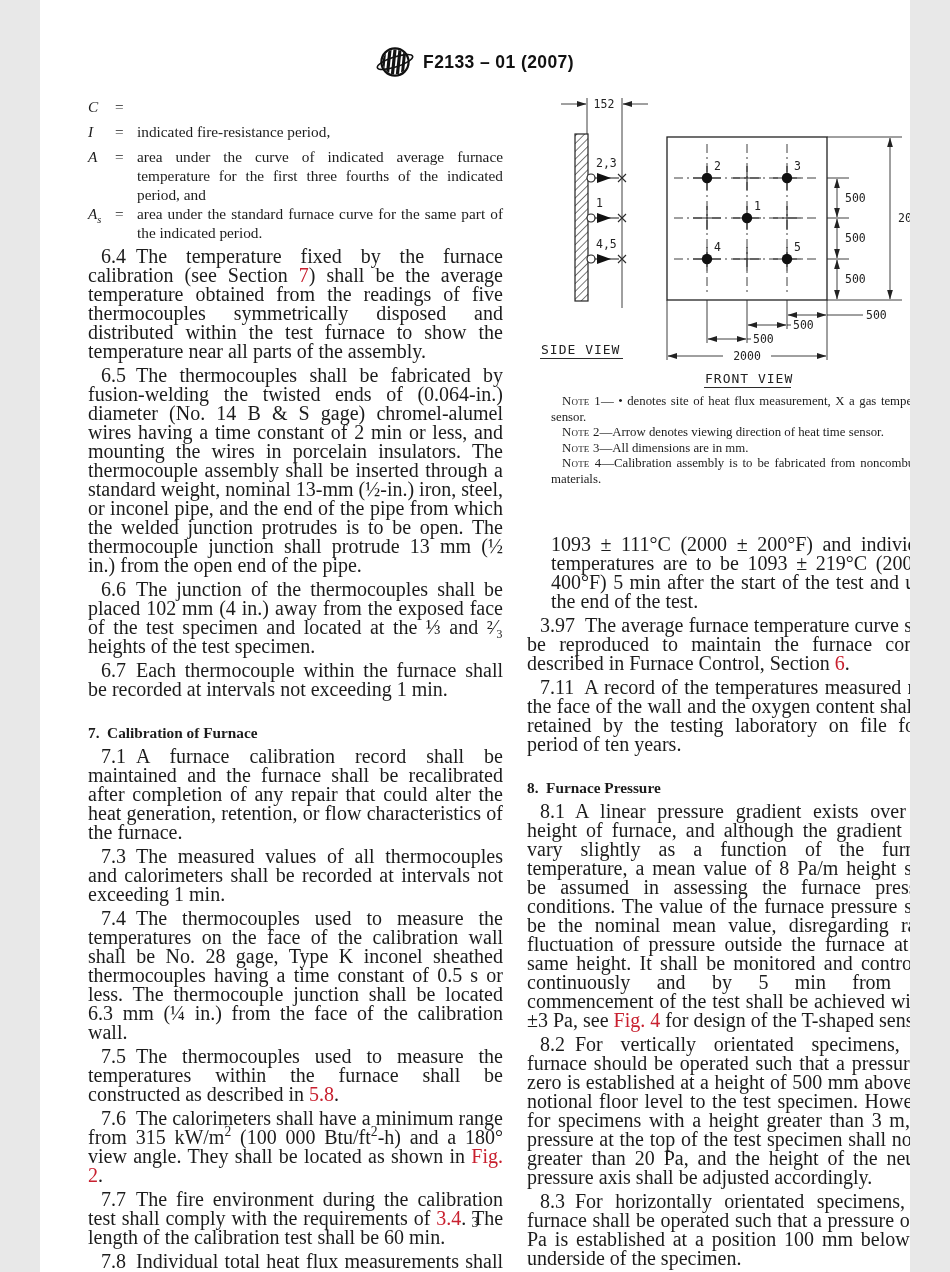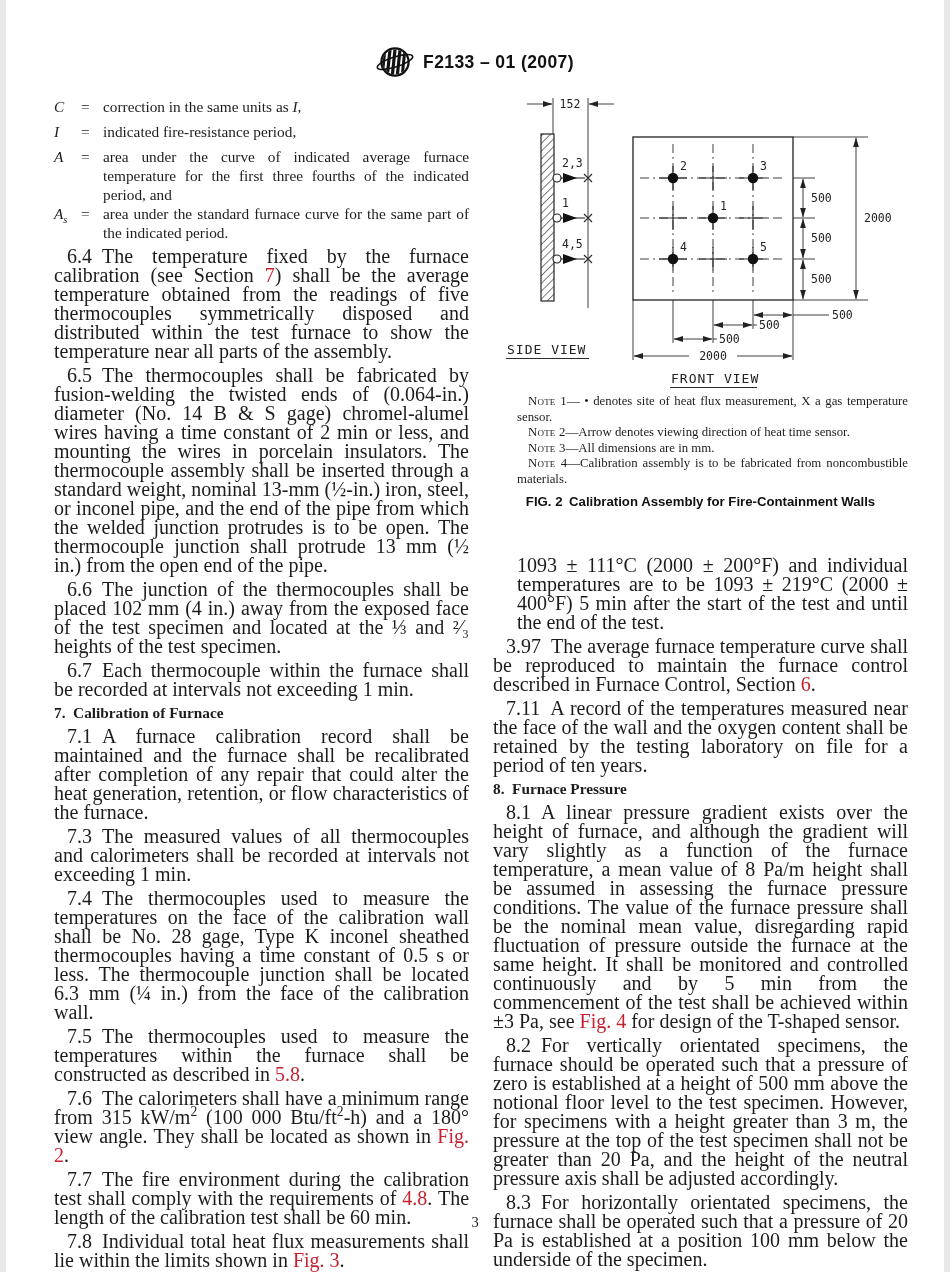--- a/index.html
+++ b/index.html
@@ -1,17 +1,17 @@
 <!DOCTYPE html>
 <html><head>
 <meta charset="utf-8">
 <style>
   html,body { margin:0; padding:0; background:#e8e8e8; }
   .page {
-    position:relative; width:938px; height:1272px; margin:0 auto;
+    position:relative; width:870px; height:1272px; margin:0 auto;
     background:#ffffff; color:#1c1c1c; overflow:hidden;
     font-family:"Liberation Serif", serif;
   }
   .hdr {
     position:absolute; top:44px; left:0; right:0;
     display:flex; justify-content:center; align-items:center; gap:9px;
   }
   .doc-title {
     font-family:"Liberation Sans", sans-serif; font-weight:bold;
     font-size:17.5px; letter-spacing:.4px; color:#111;
@@ -24,21 +24,21 @@
   .def-sym { flex:none; width:27px; font-style:italic; }
   .def-sub { font-style:italic; font-size:.68em; vertical-align:sub; }
   .def-eq  { flex:none; width:22px; }
   .def-text{ flex:1; text-align:justify; }
 
   p.body {
     margin:5px 0 0; font-size:20px; line-height:19px;
     text-align:justify; text-indent:13px;
   }
   h3.sect {
-    margin:4px 0 3px; font-size:15.3px; line-height:19px;
+    margin:24px 0 3px; font-size:15.3px; line-height:19px;
     font-weight:bold; font-family:"Liberation Serif", serif;
   }
   .link { color:#c8202f; }
   .sup { vertical-align:super; font-size:.68em; line-height:0; }
   .it  { font-style:italic; }
 
   figure.fig2 { margin:0; }
   .fig-svg { display:block; }
   .fig-notes { margin-top:2px; font-size:12.8px; line-height:15.6px; text-align:justify; }
   .fig-note { text-indent:11px;margin-left:24px; }
@@ -87,21 +87,20 @@
     <div class="doc-title">F2133 – 01 (2007)</div>
   </div>
 
   <div class="cols">
 
     <div class="col">
       <div class="defs">
         <div class="def-row">
           <span class="def-sym"><span>C</span><span class="def-sub"></span></span>
           <span class="def-eq">=</span>
-          <span class="def-text"><span>correction in the same units as </span><span class="it">I</span><span>,</span></span>
         </div>
         <div class="def-row">
           <span class="def-sym"><span>I</span><span class="def-sub"></span></span>
           <span class="def-eq">=</span>
           <span class="def-text"><span>indicated fire-resistance period,</span></span>
         </div>
         <div class="def-row">
           <span class="def-sym"><span>A</span><span class="def-sub"></span></span>
           <span class="def-eq">=</span>
           <span class="def-text"><span>area under the curve of indicated average furnace temperature for the first three fourths of the indicated period, and</span></span>
@@ -116,21 +115,21 @@
       <p class="body"><span>6.4 The temperature fixed by the furnace calibration (see Section </span><span class="link">7</span><span>) shall be the average temperature obtained from the readings of five thermocouples symmetrically disposed and distributed within the test furnace to show the temperature near all parts of the assembly.</span></p>
       <p class="body"><span>6.5 The thermocouples shall be fabricated by fusion-welding the twisted ends of (0.064-in.) diameter (No. 14 B &amp; S gage) chromel-alumel wires having a time constant of 2 min or less, and mounting the wires in porcelain insulators. The thermocouple assembly shall be inserted through a standard weight, nominal 13-mm (½-in.) iron, steel, or inconel pipe, and the end of the pipe from which the welded junction protrudes is to be open. The thermocouple junction shall protrude 13 mm (½ in.) from the open end of the pipe.</span></p>
       <p class="body"><span>6.6 The junction of the thermocouples shall be placed 102 mm (4 in.) away from the exposed face of the test specimen and located at the ⅓ and ²⁄₃ heights of the test specimen.</span></p>
       <p class="body"><span>6.7 Each thermocouple within the furnace shall be recorded at intervals not exceeding 1 min.</span></p>
       <h3 class="sect">7. Calibration of Furnace</h3>
       <p class="body"><span>7.1 A furnace calibration record shall be maintained and the furnace shall be recalibrated after completion of any repair that could alter the heat generation, retention, or flow characteristics of the furnace.</span></p>
       <p class="body"><span>7.3 The measured values of all thermocouples and calorimeters shall be recorded at intervals not exceeding 1 min.</span></p>
       <p class="body"><span>7.4 The thermocouples used to measure the temperatures on the face of the calibration wall shall be No. 28 gage, Type K inconel sheathed thermocouples having a time constant of 0.5 s or less. The thermocouple junction shall be located 6.3 mm (¼ in.) from the face of the calibration wall.</span></p>
       <p class="body"><span>7.5 The thermocouples used to measure the temperatures within the furnace shall be constructed as described in </span><span class="link">5.8</span><span>.</span></p>
       <p class="body"><span>7.6 The calorimeters shall have a minimum range from 315 kW/m</span><span class="sup">2</span><span> (100 000 Btu/ft</span><span class="sup">2</span><span>-h) and a 180° view angle. They shall be located as shown in </span><span class="link">Fig. 2</span><span>.</span></p>
-      <p class="body"><span>7.7 The fire environment during the calibration test shall comply with the requirements of </span><span class="link">4.8</span><span>. The length of the calibration test shall be 60 min.</span></p>
+      <p class="body"><span>7.7 The fire environment during the calibration test shall comply with the requirements of </span><span class="link">3.4</span><span>. The length of the calibration test shall be 60 min.</span></p>
       <p class="body"><span>7.8 Individual total heat flux measurements shall lie within the limits shown in </span><span class="link">Fig. 3</span><span>.</span></p>
     </div>
 
     <div class="col">
       <figure class="fig2">
         <svg class="fig-svg" width="415" height="302" viewBox="0 0 415 302">
           <defs>
             <marker id="da" markerWidth="11" markerHeight="8" refX="10" refY="4" orient="auto-start-reverse">
               <path d="M0,0.8 L10.5,4 L0,7.2 Z" fill="#222"></path>
             </marker>
@@ -235,21 +234,20 @@
             <line class="dln" x1="177" y1="297.5" x2="264" y2="297.5"></line>
           </g>
         </svg>
 
         <div class="fig-notes">
           <div class="fig-note"><span class="sc">Note 1</span><span>— • denotes site of heat flux measurement, X a gas temperature sensor.</span></div>
           <div class="fig-note"><span class="sc">Note 2</span><span>—Arrow denotes viewing direction of heat time sensor.</span></div>
           <div class="fig-note"><span class="sc">Note 3</span><span>—All dimensions are in mm.</span></div>
           <div class="fig-note"><span class="sc">Note 4</span><span>—Calibration assembly is to be fabricated from noncombustible materials.</span></div>
         </div>
-        <figcaption>FIG. 2 Calibration Assembly for Fire-Containment Walls</figcaption>
       </figure>
 
       <p class="body right-first" style="text-indent:0;margin-left:24px;"><span>1093 ± 111°C (2000 ± 200°F) and individual temperatures are to be 1093 ± 219°C (2000 ± 400°F) 5 min after the start of the test and until the end of the test.</span></p>
       <p class="body"><span>3.97 The average furnace temperature curve shall be reproduced to maintain the furnace control described in Furnace Control, Section </span><span class="link">6</span><span>.</span></p>
       <p class="body"><span>7.11 A record of the temperatures measured near the face of the wall and the oxygen content shall be retained by the testing laboratory on file for a period of ten years.</span></p>
       <h3 class="sect">8. Furnace Pressure</h3>
       <p class="body"><span>8.1 A linear pressure gradient exists over the height of furnace, and although the gradient will vary slightly as a function of the furnace temperature, a mean value of 8 Pa/m height shall be assumed in assessing the furnace pressure conditions. The value of the furnace pressure shall be the nominal mean value, disregarding rapid fluctuation of pressure outside the furnace at the same height. It shall be monitored and controlled continuously and by 5 min from the commencement of the test shall be achieved within ±3 Pa, see </span><span class="link">Fig. 4</span><span> for design of the T-shaped sensor.</span></p>
       <p class="body"><span>8.2 For vertically orientated specimens, the furnace should be operated such that a pressure of zero is established at a height of 500 mm above the notional floor level to the test specimen. However, for specimens with a height greater than 3 m, the pressure at the top of the test specimen shall not be greater than 20 Pa, and the height of the neutral pressure axis shall be adjusted accordingly.</span></p>
       <p class="body"><span>8.3 For horizontally orientated specimens, the furnace shall be operated such that a pressure of 20 Pa is established at a position 100 mm below the underside of the specimen.</span></p>
     </div>

